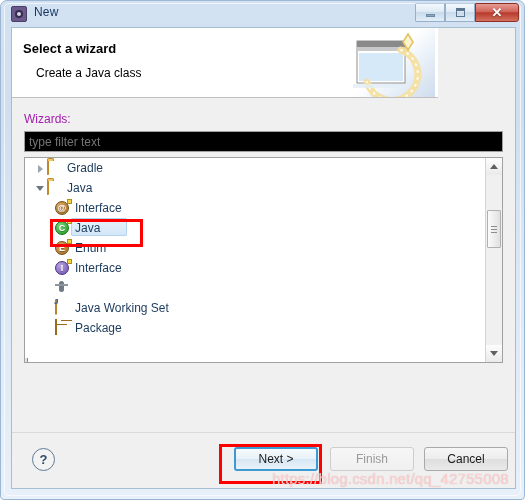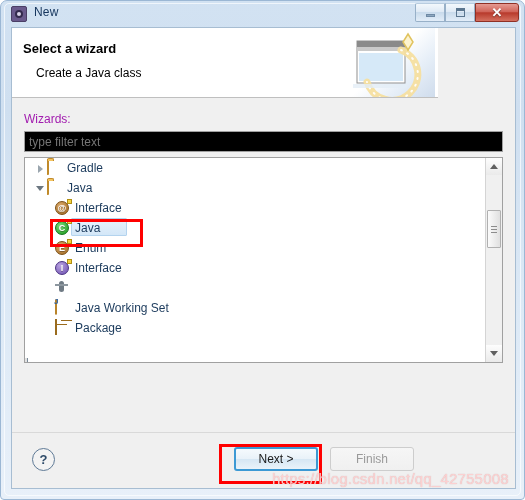--- a/index.html
+++ b/index.html
@@ -617,20 +617,21 @@
         <div class="sb-arrow" id="sb-up"></div>
         <div id="sb-thumb"></div>
         <div class="sb-arrow" id="sb-down"></div>
       </div>
     </div>
 
     <div id="button-bar">
       <div id="help-button">?</div>
       <div class="dlg-btn" id="btn-next">Next &gt;</div>
       <div class="dlg-btn" id="btn-finish">Finish</div>
+      <div class="dlg-btn" id="btn-cancel">Cancel</div>
     </div>
 
   </div>
 </div>
 
 <div class="annot-box" id="annot-class"></div>
 <div class="annot-box" id="annot-next"></div>
 
 <div id="watermark">https://blog.csdn.net/qq_42755008</div>
 

